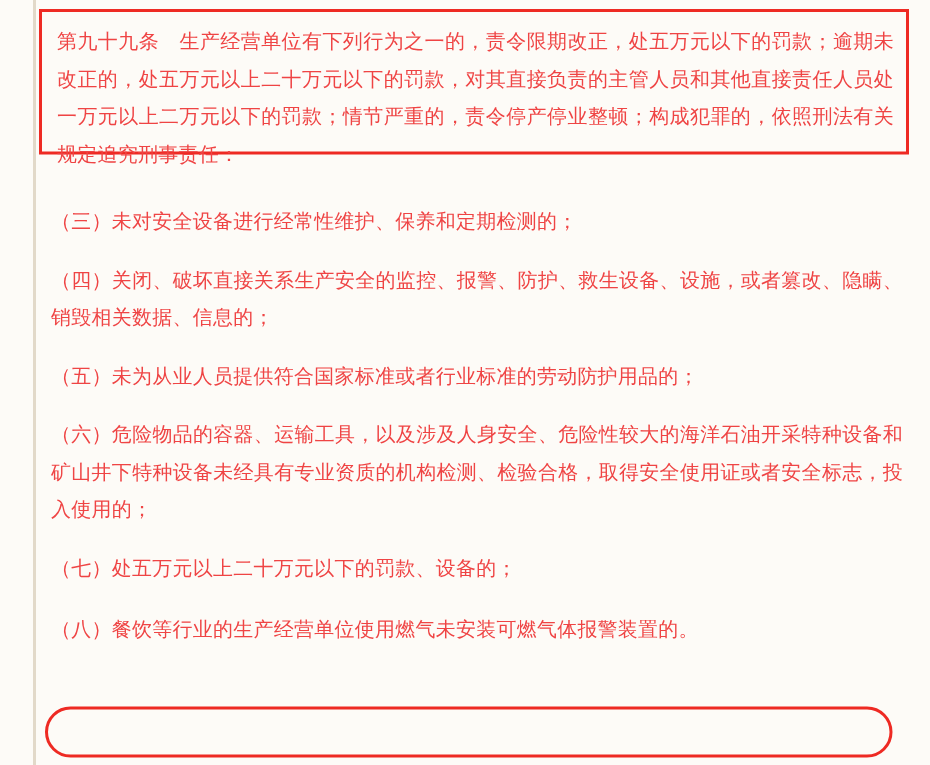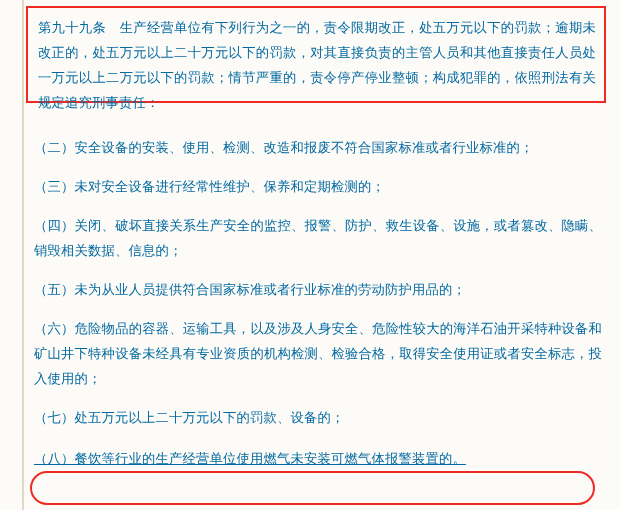--- a/index.html
+++ b/index.html
@@ -30,37 +30,36 @@
     height: 510px;
     background: #e2d9c9;
   }
   .para {
     font-size: 13.3px;
     line-height: 25px;
     text-align: justify;
     text-justify: inter-ideograph;
     letter-spacing: 0.2px;
     margin: 0;
-    color: #0369a1;
+    color: #ef4444;
   }
   .article {
     position: relative;
     padding: 5px 6px 4px 4px;
     margin: 0 0 8px 0;
   }
   .article .first-line-indent {
     text-indent: 0;
   }
   .item {
     margin: 0 0 14px 0;
     padding-left: 0;
   }
   .item:last-child {
     margin-bottom: 0;
-    text-decoration: underline;
   }
   .highlight-box {
     position: absolute;
     border: 2px solid #ee2a23;
     box-sizing: border-box;
     pointer-events: none;
   }
   #box-article {
     left: 26px;
     top: 6px;
@@ -91,21 +90,20 @@
   <div class="left-rule"></div>
 
   <div class="content-wrap">
 
     <div class="article">
       <p class="para first-line-indent">第九十九条　生产经营单位有下列行为之一的，责令限期改正，处五万元以下的罚款；逾期未改正的，处五万元以上二十万元以下的罚款，对其直接负责的主管人员和其他直接责任人员处一万元以上二万元以下的罚款；情节严重的，责令停产停业整顿；构成犯罪的，依照刑法有关规定追究刑事责任：</p>
     </div>
 
     <div class="spacer-8"></div>
 
-    <p class="para item">（二）安全设备的安装、使用、检测、改造和报废不符合国家标准或者行业标准的；</p>
     <p class="para item">（三）未对安全设备进行经常性维护、保养和定期检测的；</p>
     <p class="para item">（四）关闭、破坏直接关系生产安全的监控、报警、防护、救生设备、设施，或者篡改、隐瞒、销毁相关数据、信息的；</p>
     <p class="para item">（五）未为从业人员提供符合国家标准或者行业标准的劳动防护用品的；</p>
     <p class="para item">（六）危险物品的容器、运输工具，以及涉及人身安全、危险性较大的海洋石油开采特种设备和矿山井下特种设备未经具有专业资质的机构检测、检验合格，取得安全使用证或者安全标志，投入使用的；</p>
     <p class="para item">（七）处五万元以上二十万元以下的罚款、设备的；</p>
     <p class="para item item-8">（八）餐饮等行业的生产经营单位使用燃气未安装可燃气体报警装置的。</p>
 
   </div>
 
   <div class="highlight-box" id="box-article"></div>

